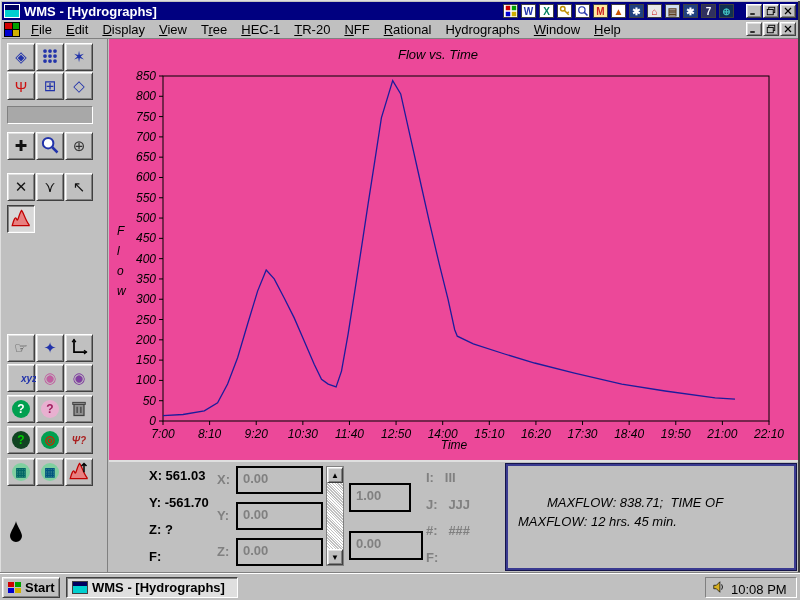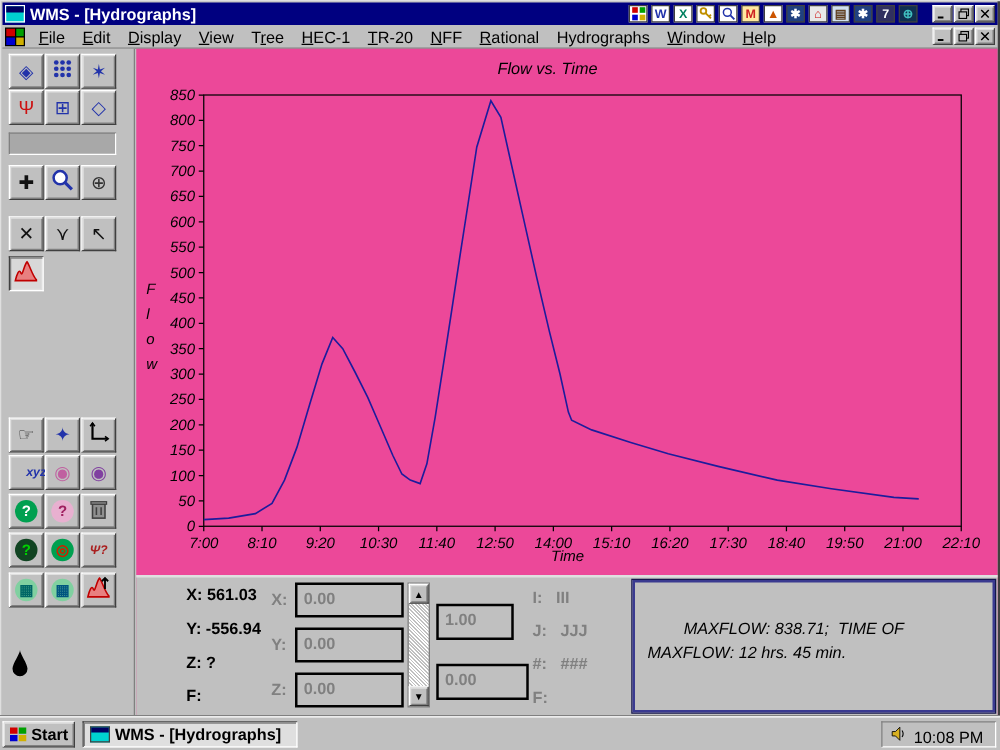--- a/index.html
+++ b/index.html
@@ -388,21 +388,21 @@
         <line x1="613.3846153846154" y1="382" x2="613.3846153846154" y2="386" stroke="#000"></line>
         <text x="613.3846153846154" y="399" text-anchor="middle" font-size="12">21:00</text>
         <line x1="660" y1="382" x2="660" y2="386" stroke="#000"></line>
         <text x="660" y="399" text-anchor="middle" font-size="12">22:10</text>
         <polyline points="54.0,376.7 74.0,375.5 95.3,371.9 108.6,363.7 118.6,345.1 128.6,318.7 138.6,285.0 148.6,252.1 157.2,231.0 165.2,239.9 175.2,259.0 185.2,278.9 195.2,302.0 205.2,325.2 212.5,340.2 219.2,345.1 227.1,347.9 232.5,332.1 239.1,295.1 245.8,252.1 252.4,209.1 259.1,164.9 265.8,121.8 272.4,78.8 283.7,41.6 291.7,54.9 300.4,93.8 310.4,138.5 320.4,183.1 330.4,225.7 339.0,260.2 345.7,290.7 348.3,297.2 364.3,304.9 395.6,315.0 425.6,324.0 465.5,334.1 512.8,345.1 556.1,352.0 606.1,358.9 626.0,360.1" fill="none" stroke="#1c1c9c" stroke-width="1.3"></polyline>
       </svg>
 
     <div class="statusbar">
       <div id="coords">
           <div class="coord-line" style="top: 6px;">X:  561.03</div>
-          <div class="coord-line" style="top: 33px;">Y:  -556.94</div>
+          <div class="coord-line" style="top: 33px;">Y:  -561.70</div>
           <div class="coord-line" style="top: 60px;">Z:  ?</div>
           <div class="coord-line" style="top: 87px;">F:  </div>
         </div>
       <div id="xyz-group">
           <div class="dim-label" style="left: 108px; top: 10px;">X:</div>
           <div class="in95" style="left: 127px; top: 4px; width: 87px; height: 28px;">0.00</div>
           <div class="dim-label" style="left: 108px; top: 46px;">Y:</div>
           <div class="in95" style="left: 127px; top: 40px; width: 87px; height: 28px;">0.00</div>
           <div class="dim-label" style="left: 108px; top: 82px;">Z:</div>
           <div class="in95" style="left: 127px; top: 76px; width: 87px; height: 28px;">0.00</div>

